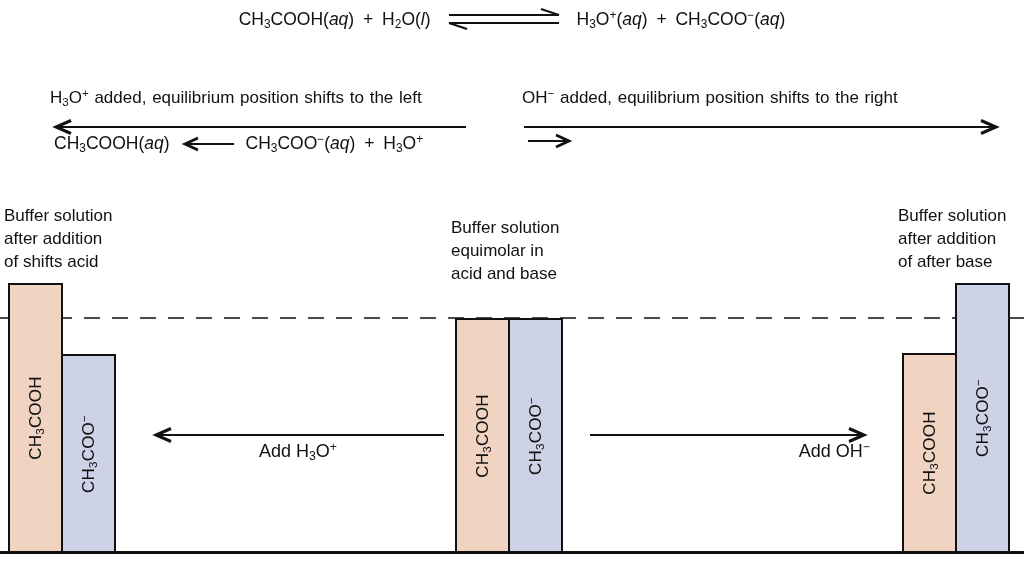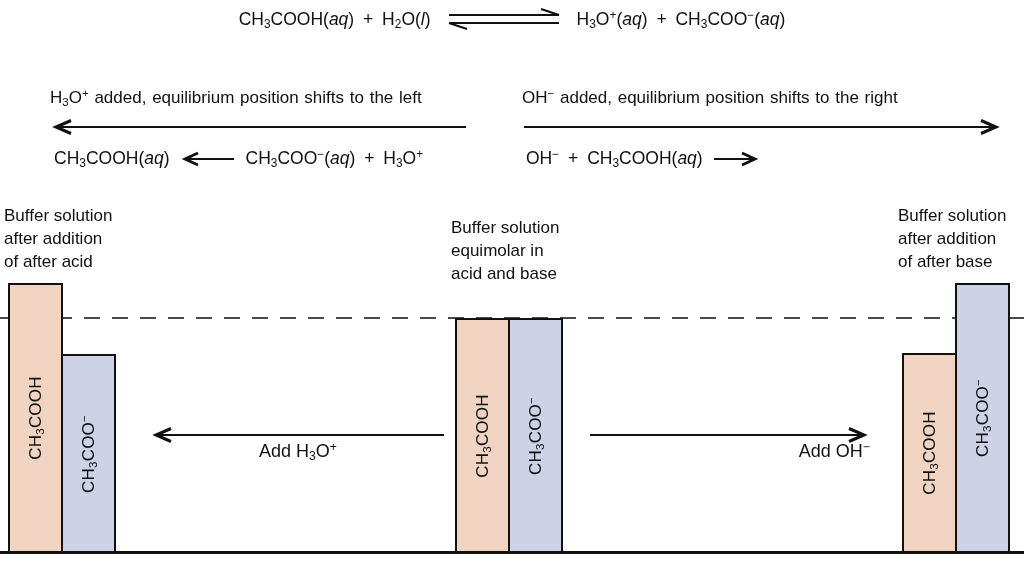--- a/index.html
+++ b/index.html
@@ -24,21 +24,21 @@
   }
 
   
   .shift-block { position: absolute; top: 88px; }
   .shift-block .caption {
     width: 100%; text-align: left; font-size: 17px;
     word-spacing: 1px; white-space: nowrap;
   }
   .shift-block .long-arrow { position: absolute; left: 0; top: 30px; }
   .shift-block .eq-row {
-    position: absolute; top: 60px; left: 4px;
+    position: absolute; top: 45px; left: 4px;
     display: flex; align-items: center; gap: 9px;
     font-size: 17.5px; word-spacing: 4px; white-space: nowrap;
   }
   #shift-left  { left: 50px;  width: 420px; }
   #shift-right { left: 522px; width: 480px; }
 
   
   .dashed-line { position: absolute; left: 0; top: 316px; }
   .baseline {
     position: absolute; left: 0; top: 551px; width: 1024px; height: 3px;
@@ -117,41 +117,40 @@
 
   <div class="shift-block" id="shift-right">
     <div class="caption chem">OH<sup>−</sup> added, equilibrium position shifts to the right</div>
     <div class="long-arrow">
       <svg width="480" height="18" viewBox="0 0 480 18">
         <path class="stroke" d="M2 9 H472" stroke-width="2.2"></path>
         <path class="stroke" d="M459 2.5 L474 9 L459 15.5" stroke-width="3"></path>
       </svg>
     </div>
     <div class="eq-row">
-      <span class="chem eq-part">OH<sup>−</sup> + CH<sub>3</sub>COOH(<i>aq</i>)</span>
       <span>
         <svg width="48" height="16" viewBox="0 0 48 16">
           <path class="stroke" d="M2 8 H42" stroke-width="2.2"></path>
           <path class="stroke" d="M30 2 L43 8 L30 14" stroke-width="2.8"></path>
         </svg>
       </span>
     </div>
   </div>
 
   <div class="dashed-line">
     <svg width="1024" height="4" viewBox="0 0 1024 4">
       <line x1="0" y1="2" x2="1024" y2="2" stroke="#4a4a4a" stroke-width="2" stroke-dasharray="16 12"></line>
     </svg>
   </div>
 
   <div class="bar-group" id="group-0">
     <div class="group-title">
       <div class="title-line">Buffer solution</div>
       <div class="title-line">after addition</div>
-      <div class="title-line">of after acid</div>
+      <div class="title-line">of shifts acid</div>
     </div>
     <div class="bars">
       <div class="bar bar-acid" style="height: 270px;">
         <span class="vlabel chem">CH<sub>3</sub>COOH</span>
       </div>
       <div class="bar bar-base" style="height: 199px;">
         <span class="vlabel chem">CH<sub>3</sub>COO<sup>−</sup></span>
       </div>
     </div>
   </div>

